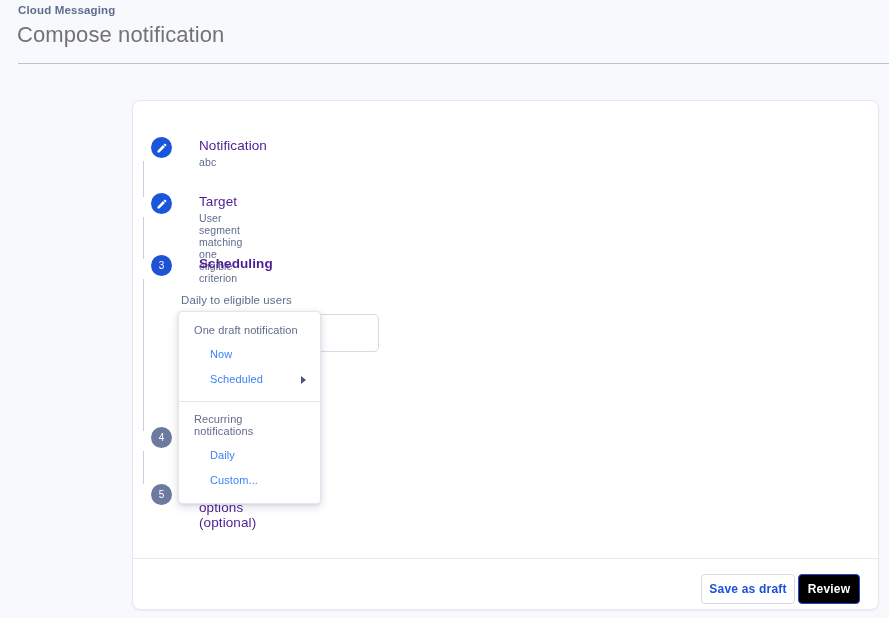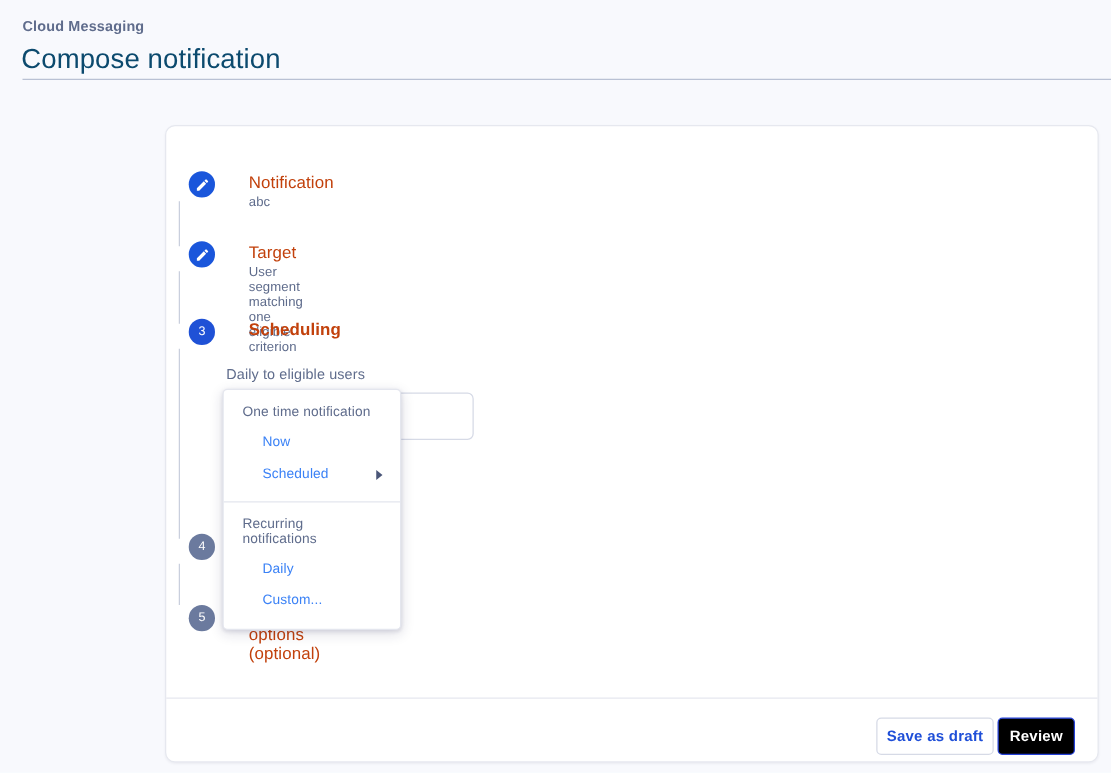--- a/index.html
+++ b/index.html
@@ -7,30 +7,30 @@
   html, body {
     margin: 0; padding: 0;
     width: 889px; height: 618px;
     background: #f8f9fd;
     font-family: "Liberation Sans", sans-serif;
     overflow: hidden;
   }
   .page { position: relative; width: 889px; height: 618px; background: #f8f9fd; }
 
   
-  .header { position: absolute; left: 0; top: 16px; width: 889px; height: 63px; background: #f8f9fd; }
+  .header { position: absolute; left: 0; top: 4px; width: 889px; height: 63px; background: #f8f9fd; }
   .breadcrumb {
     position: absolute; left: 18px; top: 0px;
     font-size: 11.5px; font-weight: 700; letter-spacing: .15px;
     color: #5f6c8c;
   }
   .page-title {
     position: absolute; left: 17px; top: 18px;
     font-size: 22px; font-weight: 400; letter-spacing: .1px;
-    color: #0c4a6e;
+    color: #737373;
   }
   .header-divider {
     position: absolute; left: 18px; top: 63px; width: 871px; height: 1px;
     background: #b9c1d4;
   }
 
   
   .card {
     position: absolute; left: 132px; top: 100px;
     width: 747px; height: 510px;
@@ -56,21 +56,21 @@
   }
   .marker-done { background: #1a56db; }
   .marker-active { background: #1f51d6; }
   .marker-idle { background: #6b7a9e; }
   .step-rail {
     position: absolute; left: 10px; width: 1px;
     background: #c9cfdd;
   }
   .step-title {
     position: absolute; left: 48px; top: 1px;
-    font-size: 13.5px; color: #c2410c; letter-spacing: .1px;
+    font-size: 13.5px; color: #4c1d95; letter-spacing: .1px;
   }
   .step-title.bold { font-weight: 700; }
   .step-sub {
     position: absolute; left: 48px; top: 19px;
     font-size: 10.5px; color: #5f6c8c; letter-spacing: .1px;
   }
 
   
   .field-label {
     position: absolute; left: 48px; font-size: 11.5px; color: #5f6c8c;
@@ -190,21 +190,21 @@
 
     </div>
 
     <div class="card-footer">
       <div class="btn btn-secondary">Save as draft</div>
       <div class="btn btn-primary">Review</div>
     </div>
   </div>
 
   <div class="menu">
-    <div class="menu-caption">One time notification</div>
+    <div class="menu-caption">One draft notification</div>
     <div class="menu-item">Now</div>
     <div class="menu-item">
       <span>Scheduled</span>
       <span class="submenu-arrow"></span>
     </div>
     <div class="menu-sep"></div>
     <div class="menu-caption">Recurring notifications</div>
     <div class="menu-item">Daily</div>
     <div class="menu-item">Custom...</div>
   </div>

